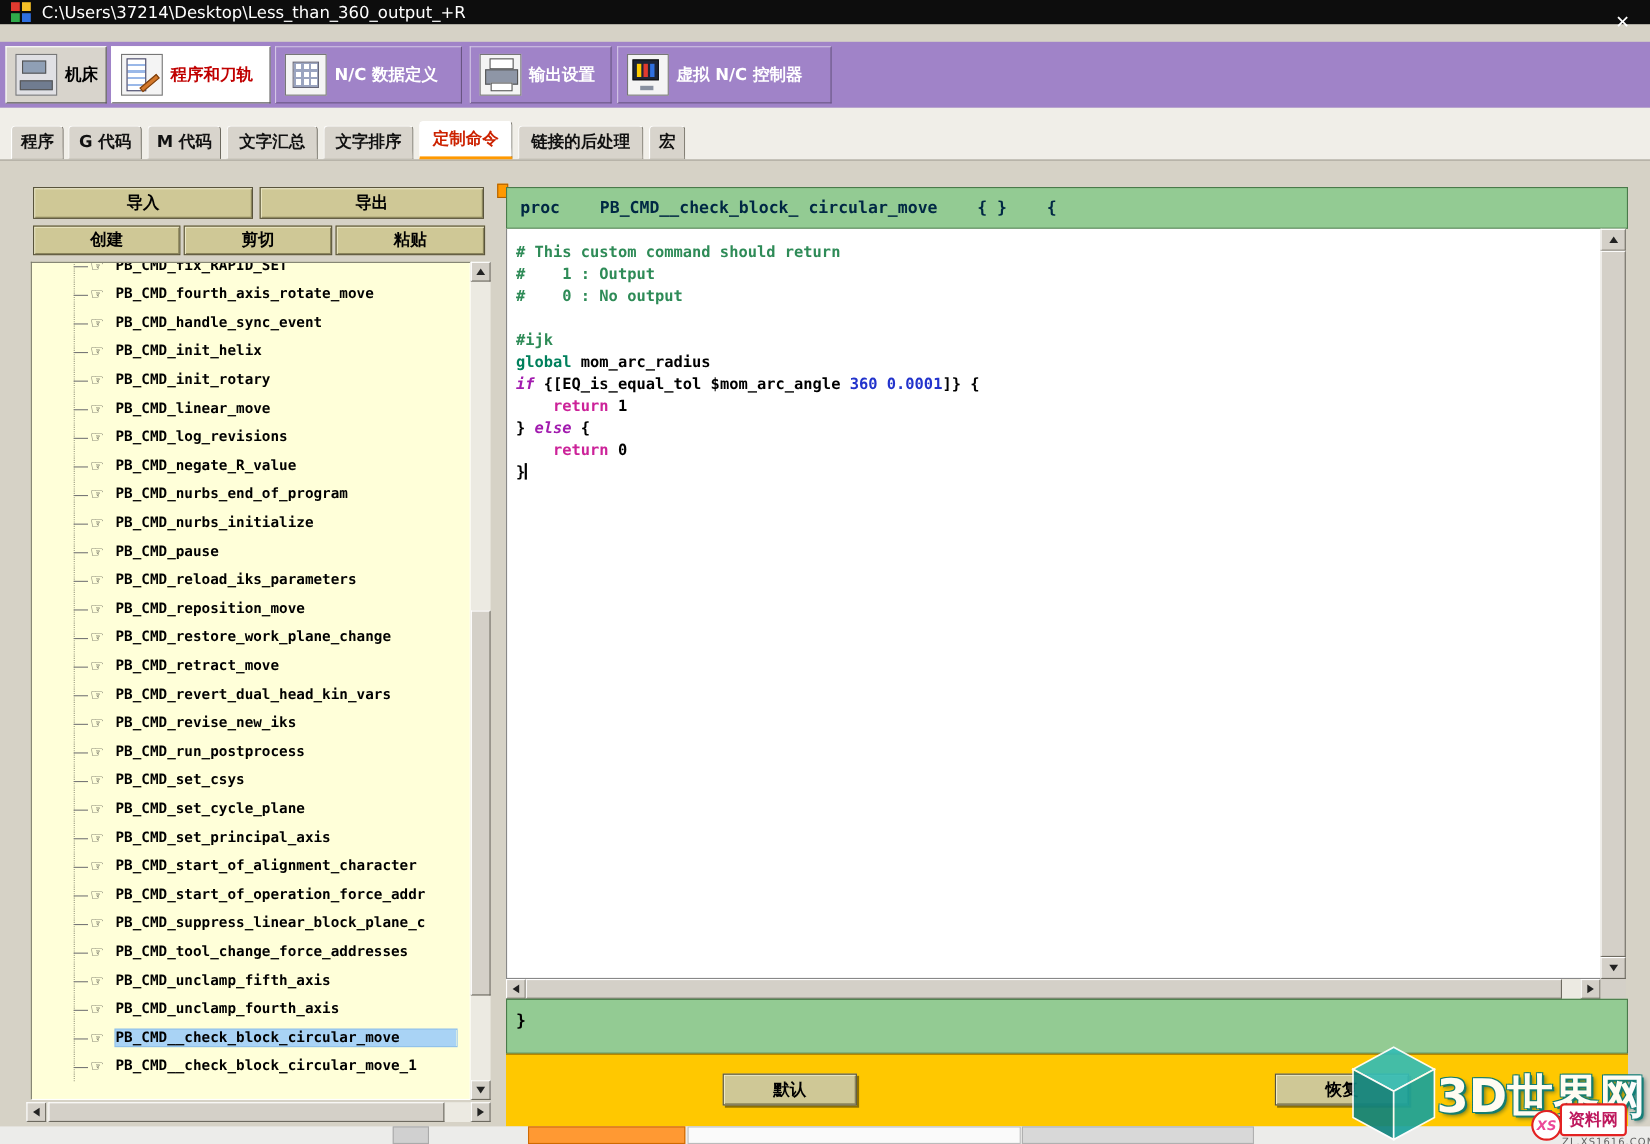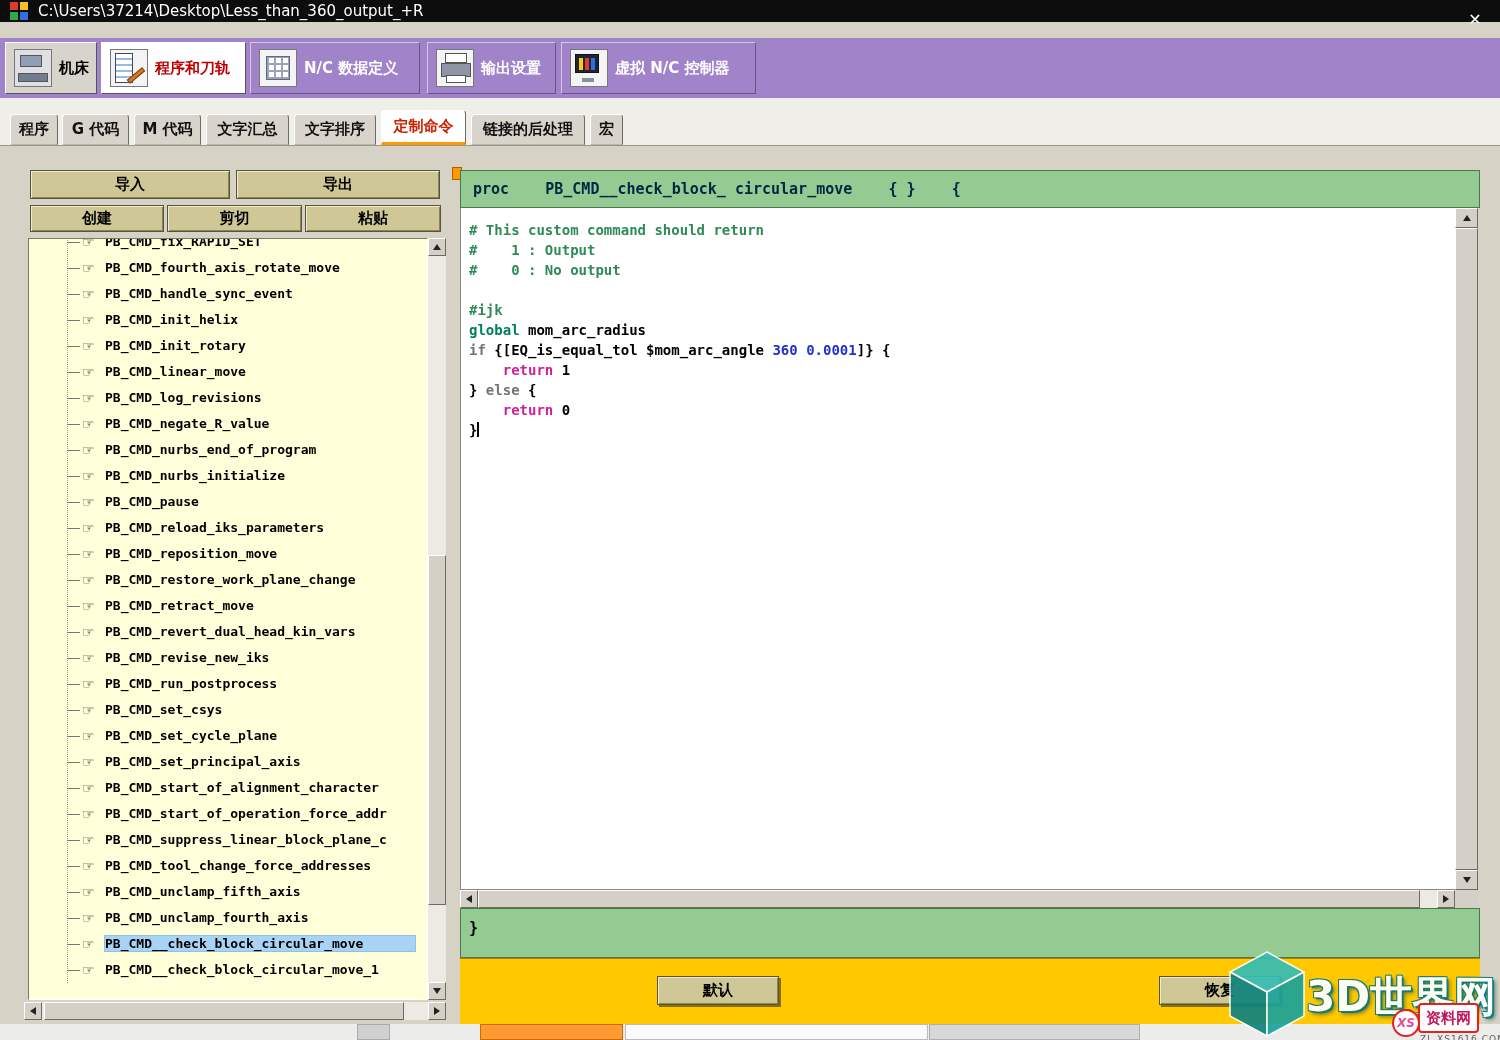--- a/index.html
+++ b/index.html
@@ -70,21 +70,21 @@
   .tri-left  { border-top:4px solid transparent; border-bottom:4px solid transparent; border-right:6px solid #222; }
   .tri-right { border-top:4px solid transparent; border-bottom:4px solid transparent; border-left:6px solid #222; }
 
   
   .proc-marker { position:absolute; left:452px; top:167px; width:10px; height:13px; background:#ff9900; border:1px solid #b06000; }
   .proc-header { position:absolute; left:460px; top:170px; width:1020px; height:38px; background:#93cb93; border:1px solid #4a7a4a; font-family:"DejaVu Sans Mono", monospace; font-weight:bold; font-size:15px; color:#002844; line-height:36px; padding-left:12px; white-space:pre; overflow:hidden; }
   .code-area { position:absolute; left:460px; top:208px; width:995px; height:682px; background:#fff; border-left:1px solid #888; border-bottom:1px solid #888; padding:12px 0 0 8px; overflow:hidden; cursor:text; }
   .code-line { white-space:pre; font-family:"DejaVu Sans Mono", monospace; font-size:14px; font-weight:bold; line-height:20px; color:#000; }
   .tok-comment { color:#2e8b57; }
   .tok-keyword { color:#00805c; }
-  .tok-cond    { color:#737373; }
+  .tok-cond    { color:#a21caf;font-style:italic; }
   .tok-ret     { color:#cc2299; }
   .tok-number  { color:#2233cc; }
   .tok-plain   { color:#000; }
   .caret { display:inline-block; width:2px; height:15px; background:#000; vertical-align:-2px; }
 
   .green-footer { position:absolute; left:460px; top:908px; width:1020px; height:50px; background:#93cb93; border:1px solid #4a7a4a; font-family:"DejaVu Sans Mono", monospace; font-weight:bold; font-size:15px; color:#000; padding:10px 0 0 8px; }
   .yellow-bar { position:absolute; left:460px; top:958px; width:1020px; height:66px; background:#ffc800; border-top:1px solid #b08000; }
 
   
   .watermark { position:absolute; left:1220px; top:945px; width:280px; height:95px; z-index:5; pointer-events:none; }

